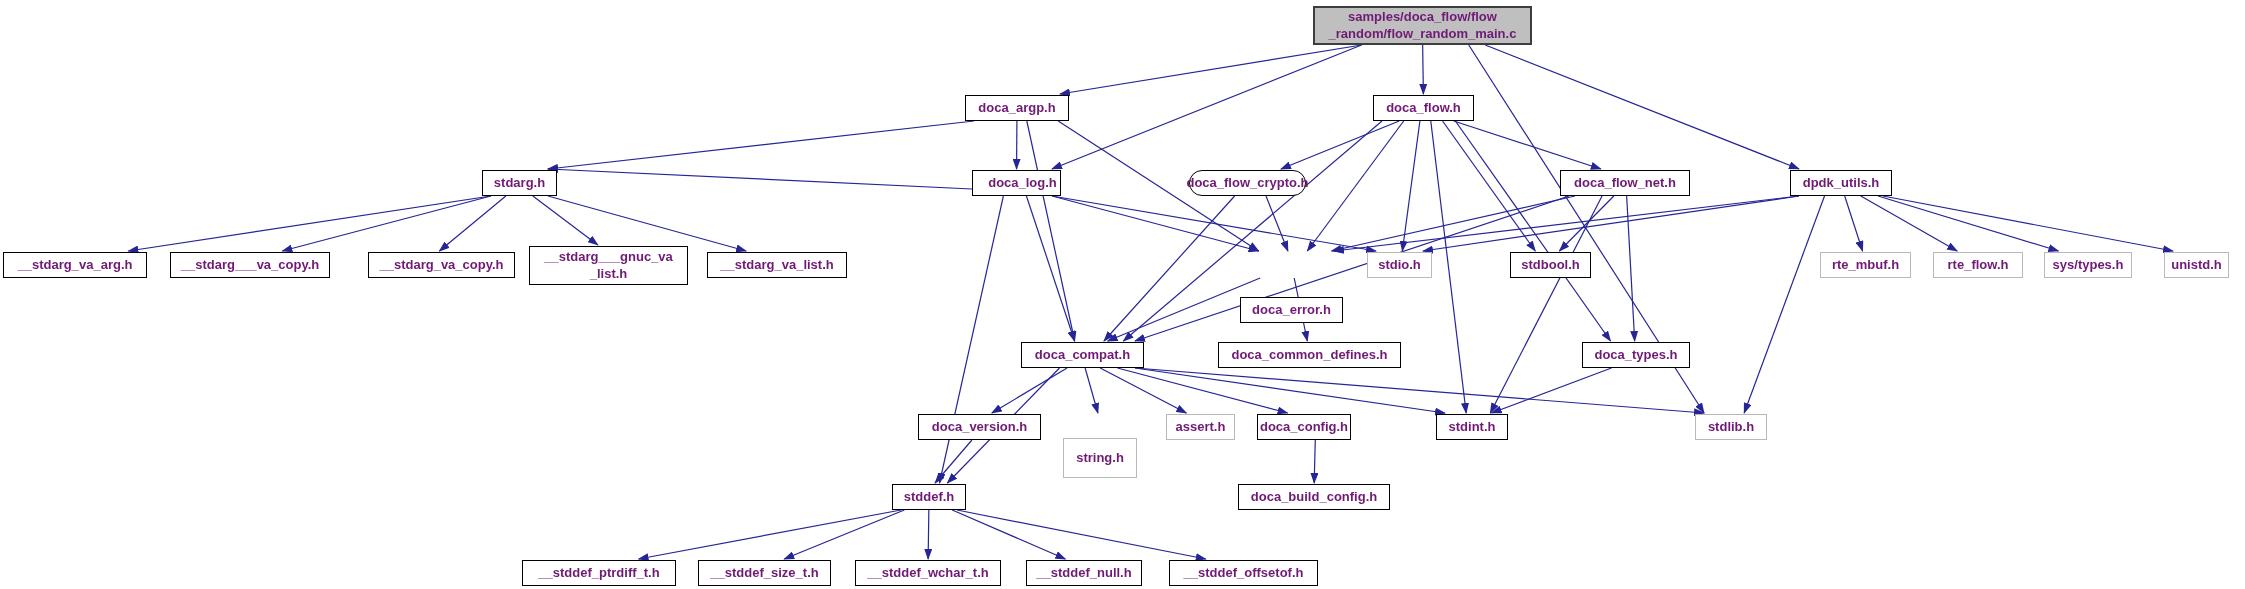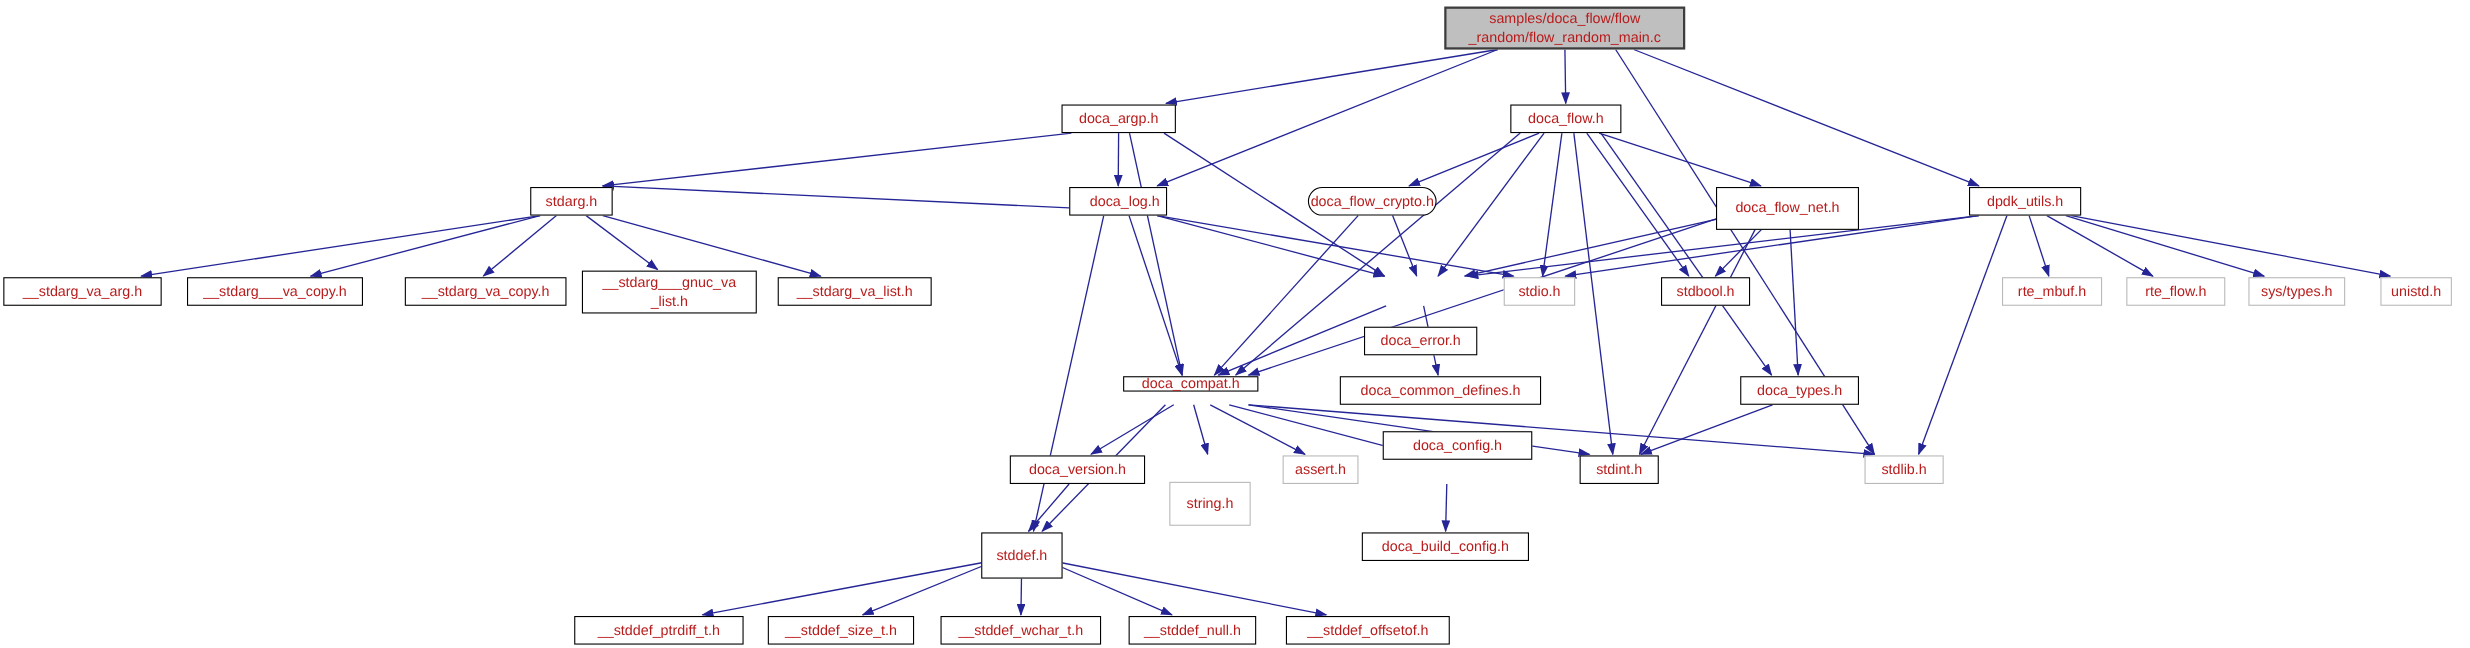--- a/index.html
+++ b/index.html
@@ -24,24 +24,25 @@
     position: absolute;
     box-sizing: border-box;
     background: #ffffff;
     border: 1px solid #000000;
     display: flex;
     align-items: center;
     justify-content: center;
     text-align: center;
     font-size: 13px;
     line-height: 1.25;
-    color: #b91c1c;
+    color: #701a75;
     white-space: pre-line;
     z-index: 2;
     cursor: default;
+    font-weight: bold;
   }
   .gnode.internal { border-color: #000000; }
   .gnode.external { border-color: #b9b9b9; }
   .gnode.root {
     background: #bfbfbf;
     border: 2px solid #3d3d3d;
     font-size: 13px;
   }
 </style>
 </head>
@@ -113,44 +114,44 @@
       <line x1="952.25" y1="510" x2="1065.4" y2="559" stroke="#252596" stroke-width="1.2" marker-end="url(#arrow)"></line>
       <line x1="957" y1="510" x2="1205.76" y2="559" stroke="#252596" stroke-width="1.2" marker-end="url(#arrow)"></line>
     </svg>
 <div class="gnode root" style="left: 1313px; top: 6px; width: 219px; height: 39px;">samples/doca_flow/flow
 _random/flow_random_main.c</div>
     <div class="gnode internal" style="left: 965px; top: 95px; width: 104px; height: 26px;">doca_argp.h</div>
     <div class="gnode internal" style="left: 1373px; top: 95px; width: 101px; height: 26px;">doca_flow.h</div>
     <div class="gnode internal" style="left: 482px; top: 170px; width: 75px; height: 26px;">stdarg.h</div>
     <div class="gnode internal" style="left: 972px; top: 170px; width: 89px; height: 26px; padding-left: 12px;">doca_log.h</div>
     <div class="gnode internal" style="left: 1189px; top: 170px; width: 117px; height: 26px; border-radius: 13px;">doca_flow_crypto.h</div>
-    <div class="gnode internal" style="left: 1560px; top: 170px; width: 130px; height: 39px;">doca_flow_net.h</div>
+    <div class="gnode internal" style="left: 1560px; top: 170px; width: 130px; height: 26px;">doca_flow_net.h</div>
     <div class="gnode internal" style="left: 1790px; top: 170px; width: 102px; height: 26px;">dpdk_utils.h</div>
     <div class="gnode internal" style="left: 3px; top: 252px; width: 144px; height: 26px; text-align: right;">__stdarg_va_arg.h</div>
     <div class="gnode internal" style="left: 170px; top: 252px; width: 160px; height: 26px;">__stdarg___va_copy.h</div>
     <div class="gnode internal" style="left: 368px; top: 252px; width: 147px; height: 26px;">__stdarg_va_copy.h</div>
     <div class="gnode internal" style="left: 529px; top: 246px; width: 159px; height: 39px;">__stdarg___gnuc_va
 _list.h</div>
     <div class="gnode internal" style="left: 707px; top: 252px; width: 140px; height: 26px;">__stdarg_va_list.h</div>
     <div class="gnode internal" style="left: 1240px; top: 252px; width: 103px; height: 26px; margin-top: 45px;">doca_error.h</div>
     <div class="gnode external" style="left: 1367px; top: 252px; width: 65px; height: 26px;">stdio.h</div>
     <div class="gnode internal" style="left: 1510px; top: 252px; width: 81px; height: 26px;">stdbool.h</div>
     <div class="gnode external" style="left: 1820px; top: 252px; width: 91px; height: 26px;">rte_mbuf.h</div>
     <div class="gnode external" style="left: 1933px; top: 252px; width: 90px; height: 26px;">rte_flow.h</div>
     <div class="gnode external" style="left: 2044px; top: 252px; width: 88px; height: 26px;">sys/types.h</div>
     <div class="gnode external" style="left: 2164px; top: 252px; width: 65px; height: 26px;">unistd.h</div>
-    <div class="gnode internal" style="left: 1021px; top: 342px; width: 123px; height: 14px;">doca_compat.h</div>
+    <div class="gnode internal" style="left: 1021px; top: 342px; width: 123px; height: 26px;">doca_compat.h</div>
     <div class="gnode internal" style="left: 1218px; top: 342px; width: 183px; height: 26px;">doca_common_defines.h</div>
     <div class="gnode internal" style="left: 1582px; top: 342px; width: 108px; height: 26px;">doca_types.h</div>
     <div class="gnode internal" style="left: 918px; top: 414px; width: 123px; height: 26px;">doca_version.h</div>
     <div class="gnode external" style="left: 1063px; top: 438px; width: 74px; height: 40px;">string.h</div>
     <div class="gnode external" style="left: 1166px; top: 414px; width: 69px; height: 26px;">assert.h</div>
-    <div class="gnode internal" style="left: 1257px; top: 392px; width: 136px; height: 26px;">doca_config.h</div>
+    <div class="gnode internal" style="left: 1257px; top: 414px; width: 94px; height: 26px;">doca_config.h</div>
     <div class="gnode internal" style="left: 1436px; top: 414px; width: 72px; height: 26px;">stdint.h</div>
     <div class="gnode external" style="left: 1695px; top: 414px; width: 72px; height: 26px;">stdlib.h</div>
-    <div class="gnode internal" style="left: 892px; top: 484px; width: 74px; height: 42px;">stddef.h</div>
+    <div class="gnode internal" style="left: 892px; top: 484px; width: 74px; height: 26px;">stddef.h</div>
     <div class="gnode internal" style="left: 1238px; top: 484px; width: 152px; height: 26px;">doca_build_config.h</div>
     <div class="gnode internal" style="left: 522px; top: 560px; width: 154px; height: 26px;">__stddef_ptrdiff_t.h</div>
     <div class="gnode internal" style="left: 698px; top: 560px; width: 133px; height: 26px;">__stddef_size_t.h</div>
     <div class="gnode internal" style="left: 855px; top: 560px; width: 146px; height: 26px;">__stddef_wchar_t.h</div>
     <div class="gnode internal" style="left: 1026px; top: 560px; width: 116px; height: 26px;">__stddef_null.h</div>
     <div class="gnode internal" style="left: 1169px; top: 560px; width: 149px; height: 26px;">__stddef_offsetof.h</div>
   </div>
 
 </body></html>

